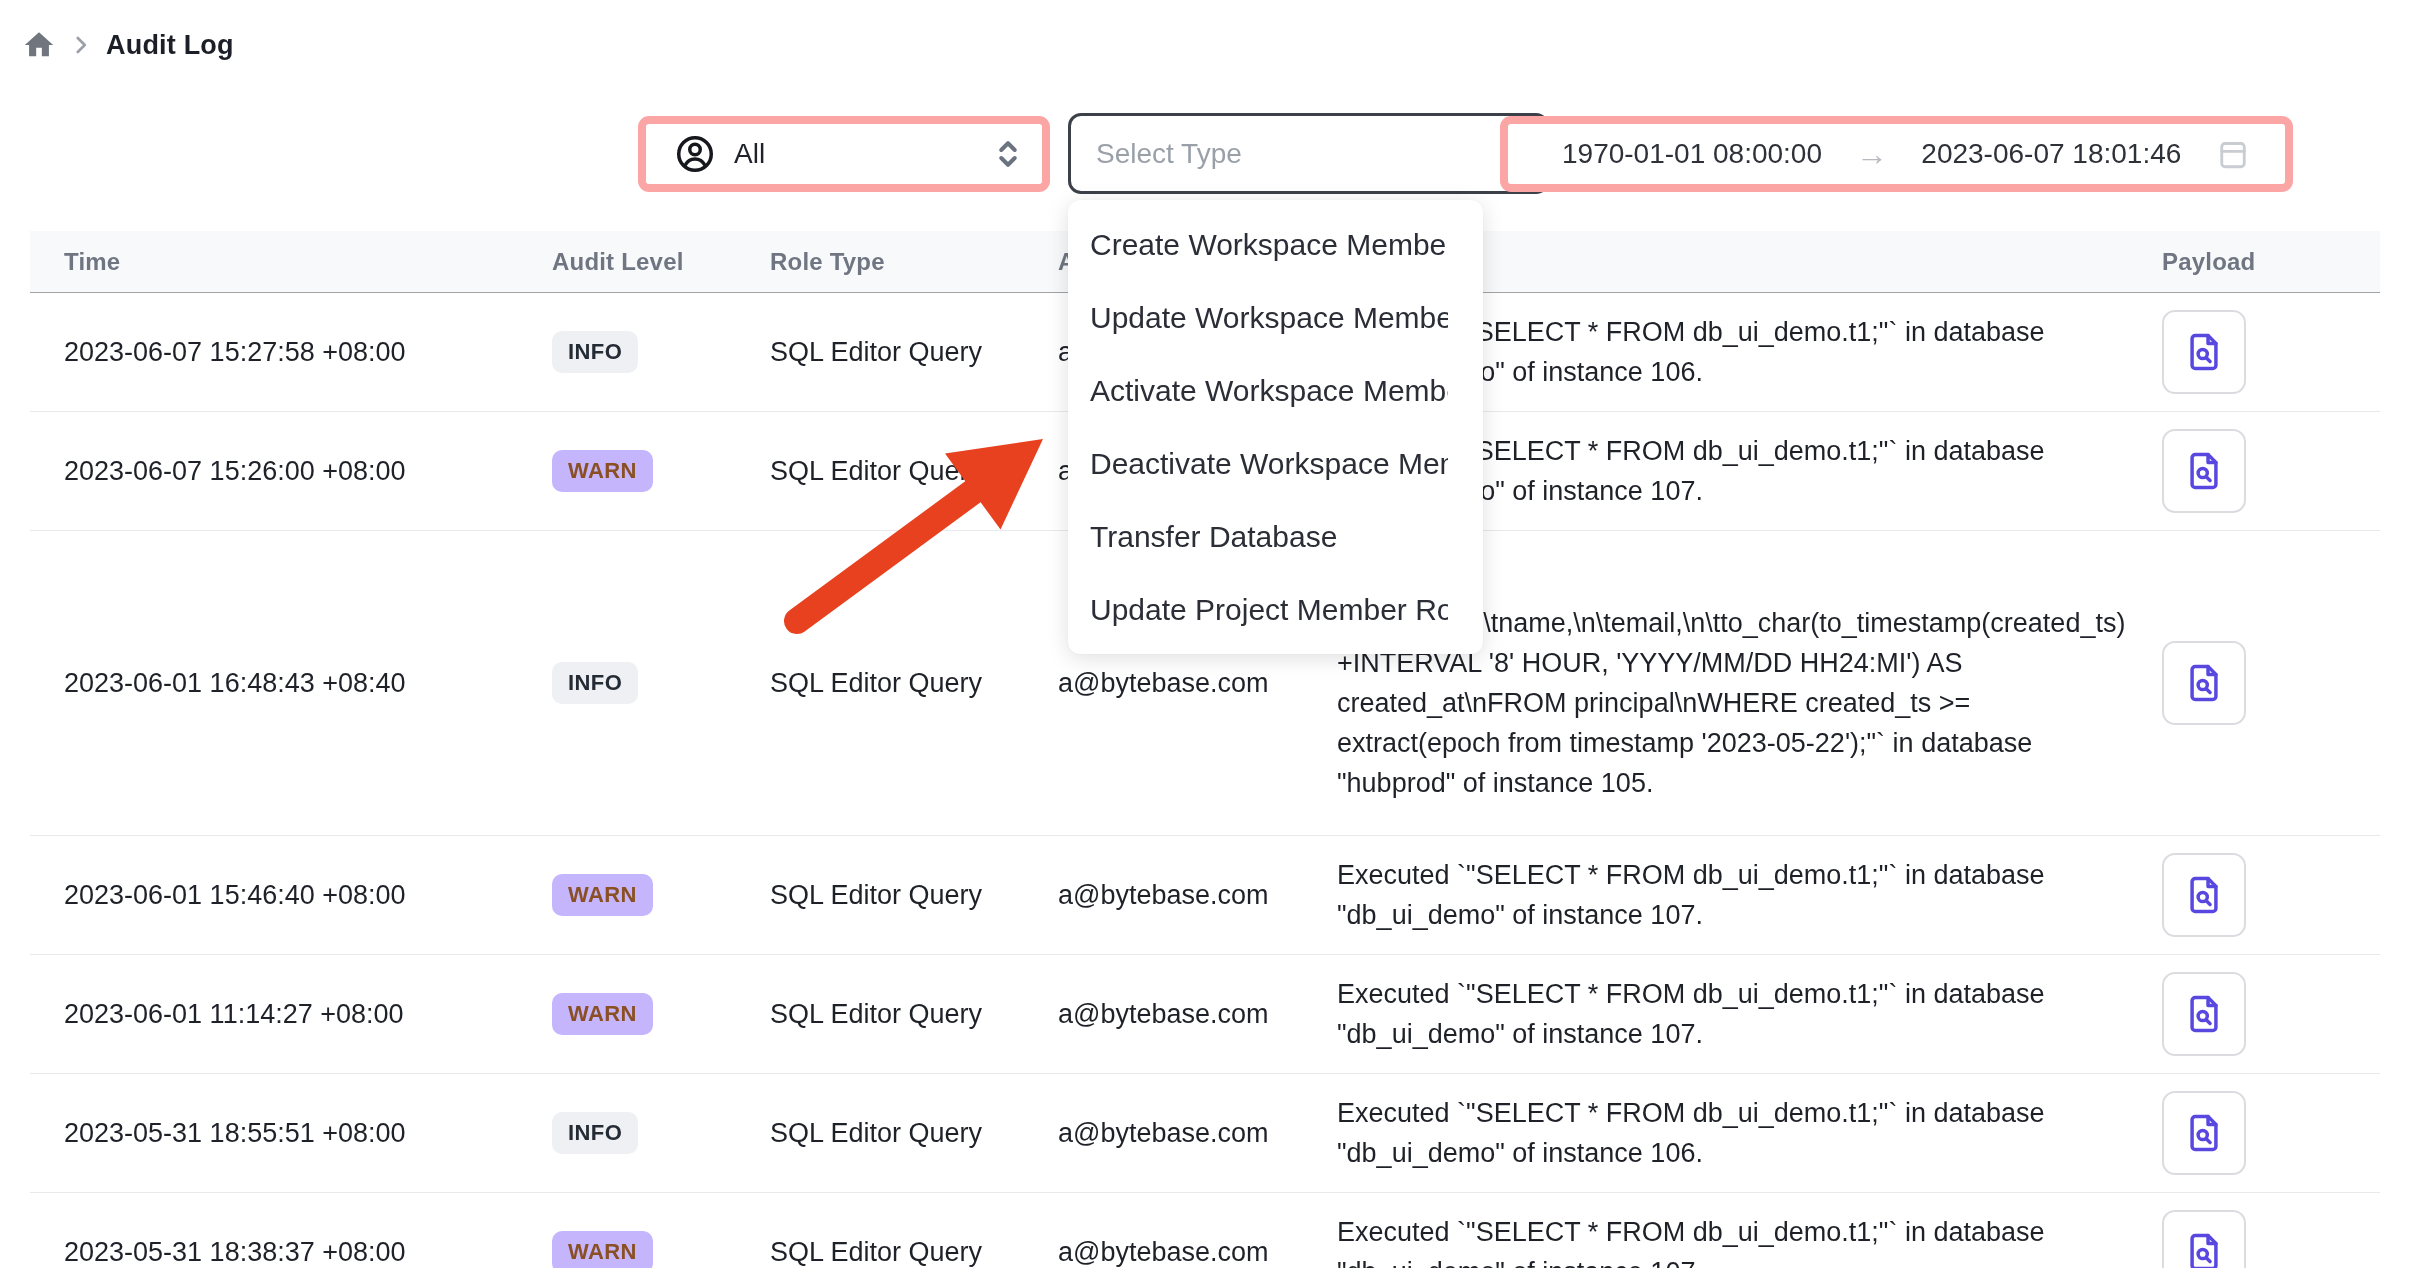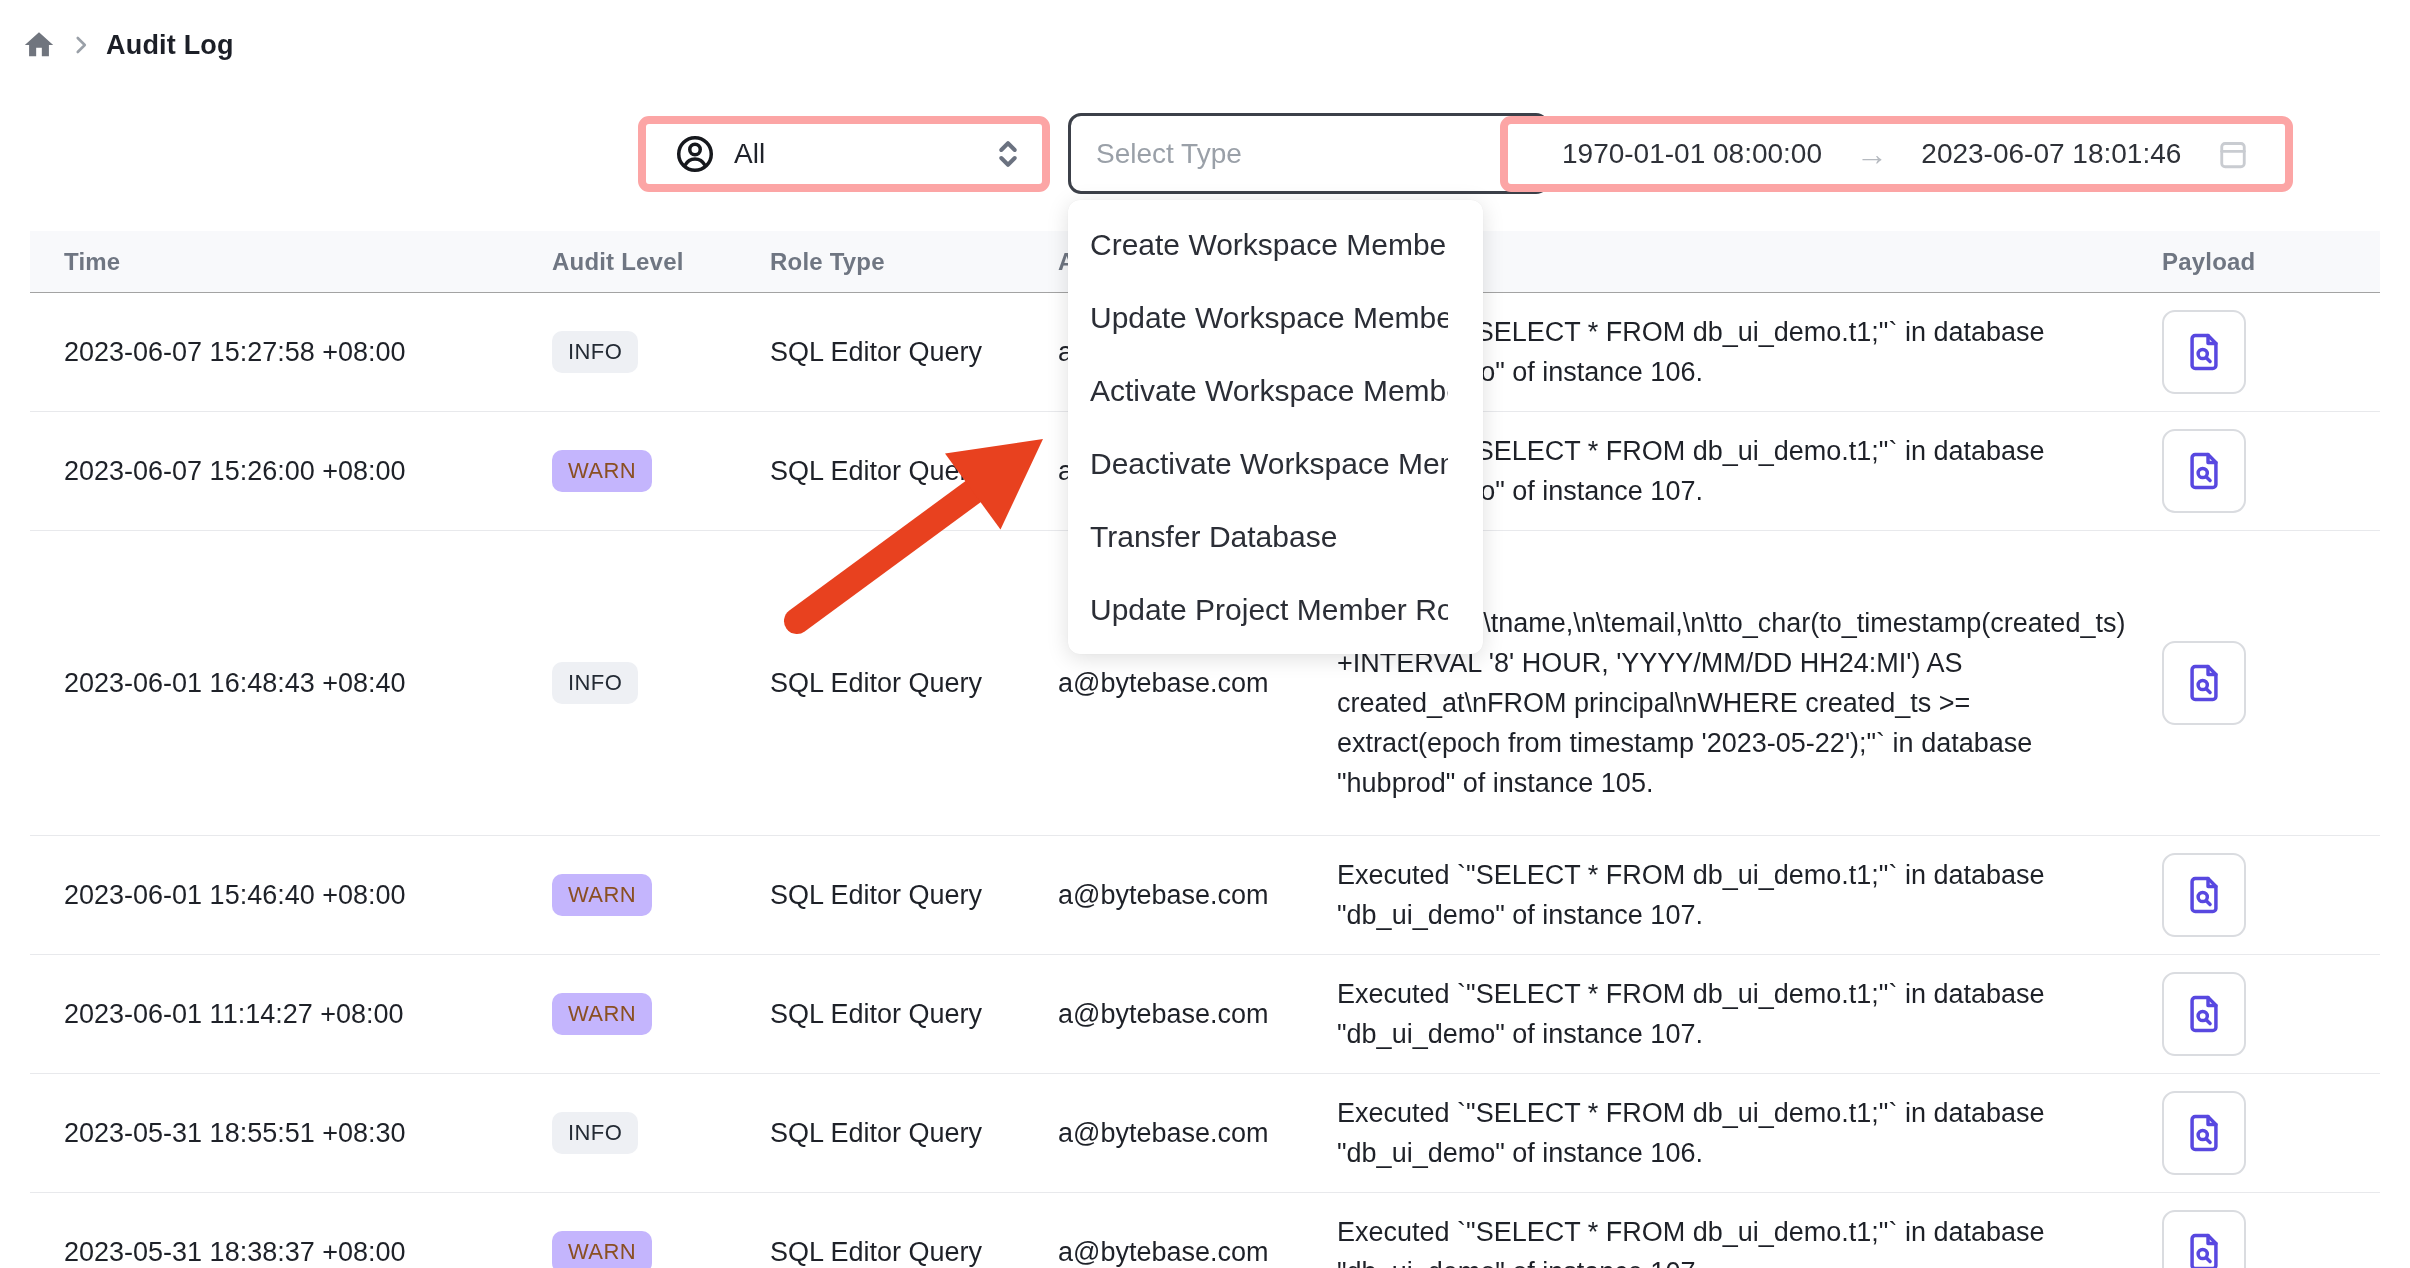--- a/index.html
+++ b/index.html
@@ -39,21 +39,21 @@
   .audit-table thead th.h-payload{padding-left:22px;}
   .audit-table td{border-bottom:1px solid #e8e9ec;vertical-align:middle;padding:17px 0;
         font-size:27px;color:#1e2128;}
   .audit-table td.td-time{padding-left:34px;white-space:nowrap;}
   .audit-table td.td-comment{line-height:40px;padding-right:14px;overflow-wrap:anywhere;}
   .audit-table td.td-actor{white-space:nowrap;overflow:hidden;}
   .audit-table tbody tr:nth-child(3) td{padding:32px 0;}
   .audit-table tbody tr:nth-child(3) td.td-time{padding-left:34px;}
 
   .badge{display:inline-block;padding:8px 16px;border-radius:10px;font-size:22px;
-         font-weight:400;letter-spacing:.4px;}
+         font-weight:700;letter-spacing:.4px;}
   .badge-info{background:#eef0f4;color:#242b35;}
   .badge-warn{background:#c4b5fd;color:#8a4f22;}
 
   .payload-btn{width:84px;height:84px;margin-left:22px;background:#fff;border:2px solid #dadce0;
                border-radius:13px;display:flex;align-items:center;justify-content:center;
                cursor:pointer;padding:0;}
   .payload-btn svg{width:44px;height:44px;color:#5848e0;}
 
   
   .menu{position:absolute;left:1068px;top:200px;width:415px;background:#fff;border-radius:12px;
@@ -215,21 +215,21 @@
             <path d="M14.2 3H7.2A1.7 1.7 0 0 0 5.5 4.7v14.6A1.7 1.7 0 0 0 7.2 21h9.6a1.7 1.7 0 0 0 1.7-1.7V7.3L14.2 3z"></path>
             <path d="M14.2 3v4.3h4.3"></path>
             <circle cx="11.3" cy="13.1" r="2.5"></circle>
             <path d="M13.2 15.1l2.1 2.1"></path>
           </svg>
         </button>
       </td>
     </tr>
 
     <tr>
-      <td class="td-time"><span class="rt">2023-05-31 18:55:51 +08:30</span></td>
+      <td class="td-time"><span class="rt">2023-05-31 18:55:51 +08:00</span></td>
       <td><span class="badge badge-info">INFO</span></td>
       <td><span class="rtype">SQL Editor Query</span></td>
       <td class="td-actor"><span class="ract">a@bytebase.com</span></td>
       <td class="td-comment"><span class="rcom">Executed `"SELECT * FROM db_ui_demo.t1;"` in database "db_ui_demo" of instance 106.</span></td>
       <td>
         <button class="payload-btn">
           <svg viewBox="0 0 24 24" fill="none" stroke="currentColor" stroke-width="1.9" stroke-linecap="round" stroke-linejoin="round">
             <path d="M14.2 3H7.2A1.7 1.7 0 0 0 5.5 4.7v14.6A1.7 1.7 0 0 0 7.2 21h9.6a1.7 1.7 0 0 0 1.7-1.7V7.3L14.2 3z"></path>
             <path d="M14.2 3v4.3h4.3"></path>
             <circle cx="11.3" cy="13.1" r="2.5"></circle>

